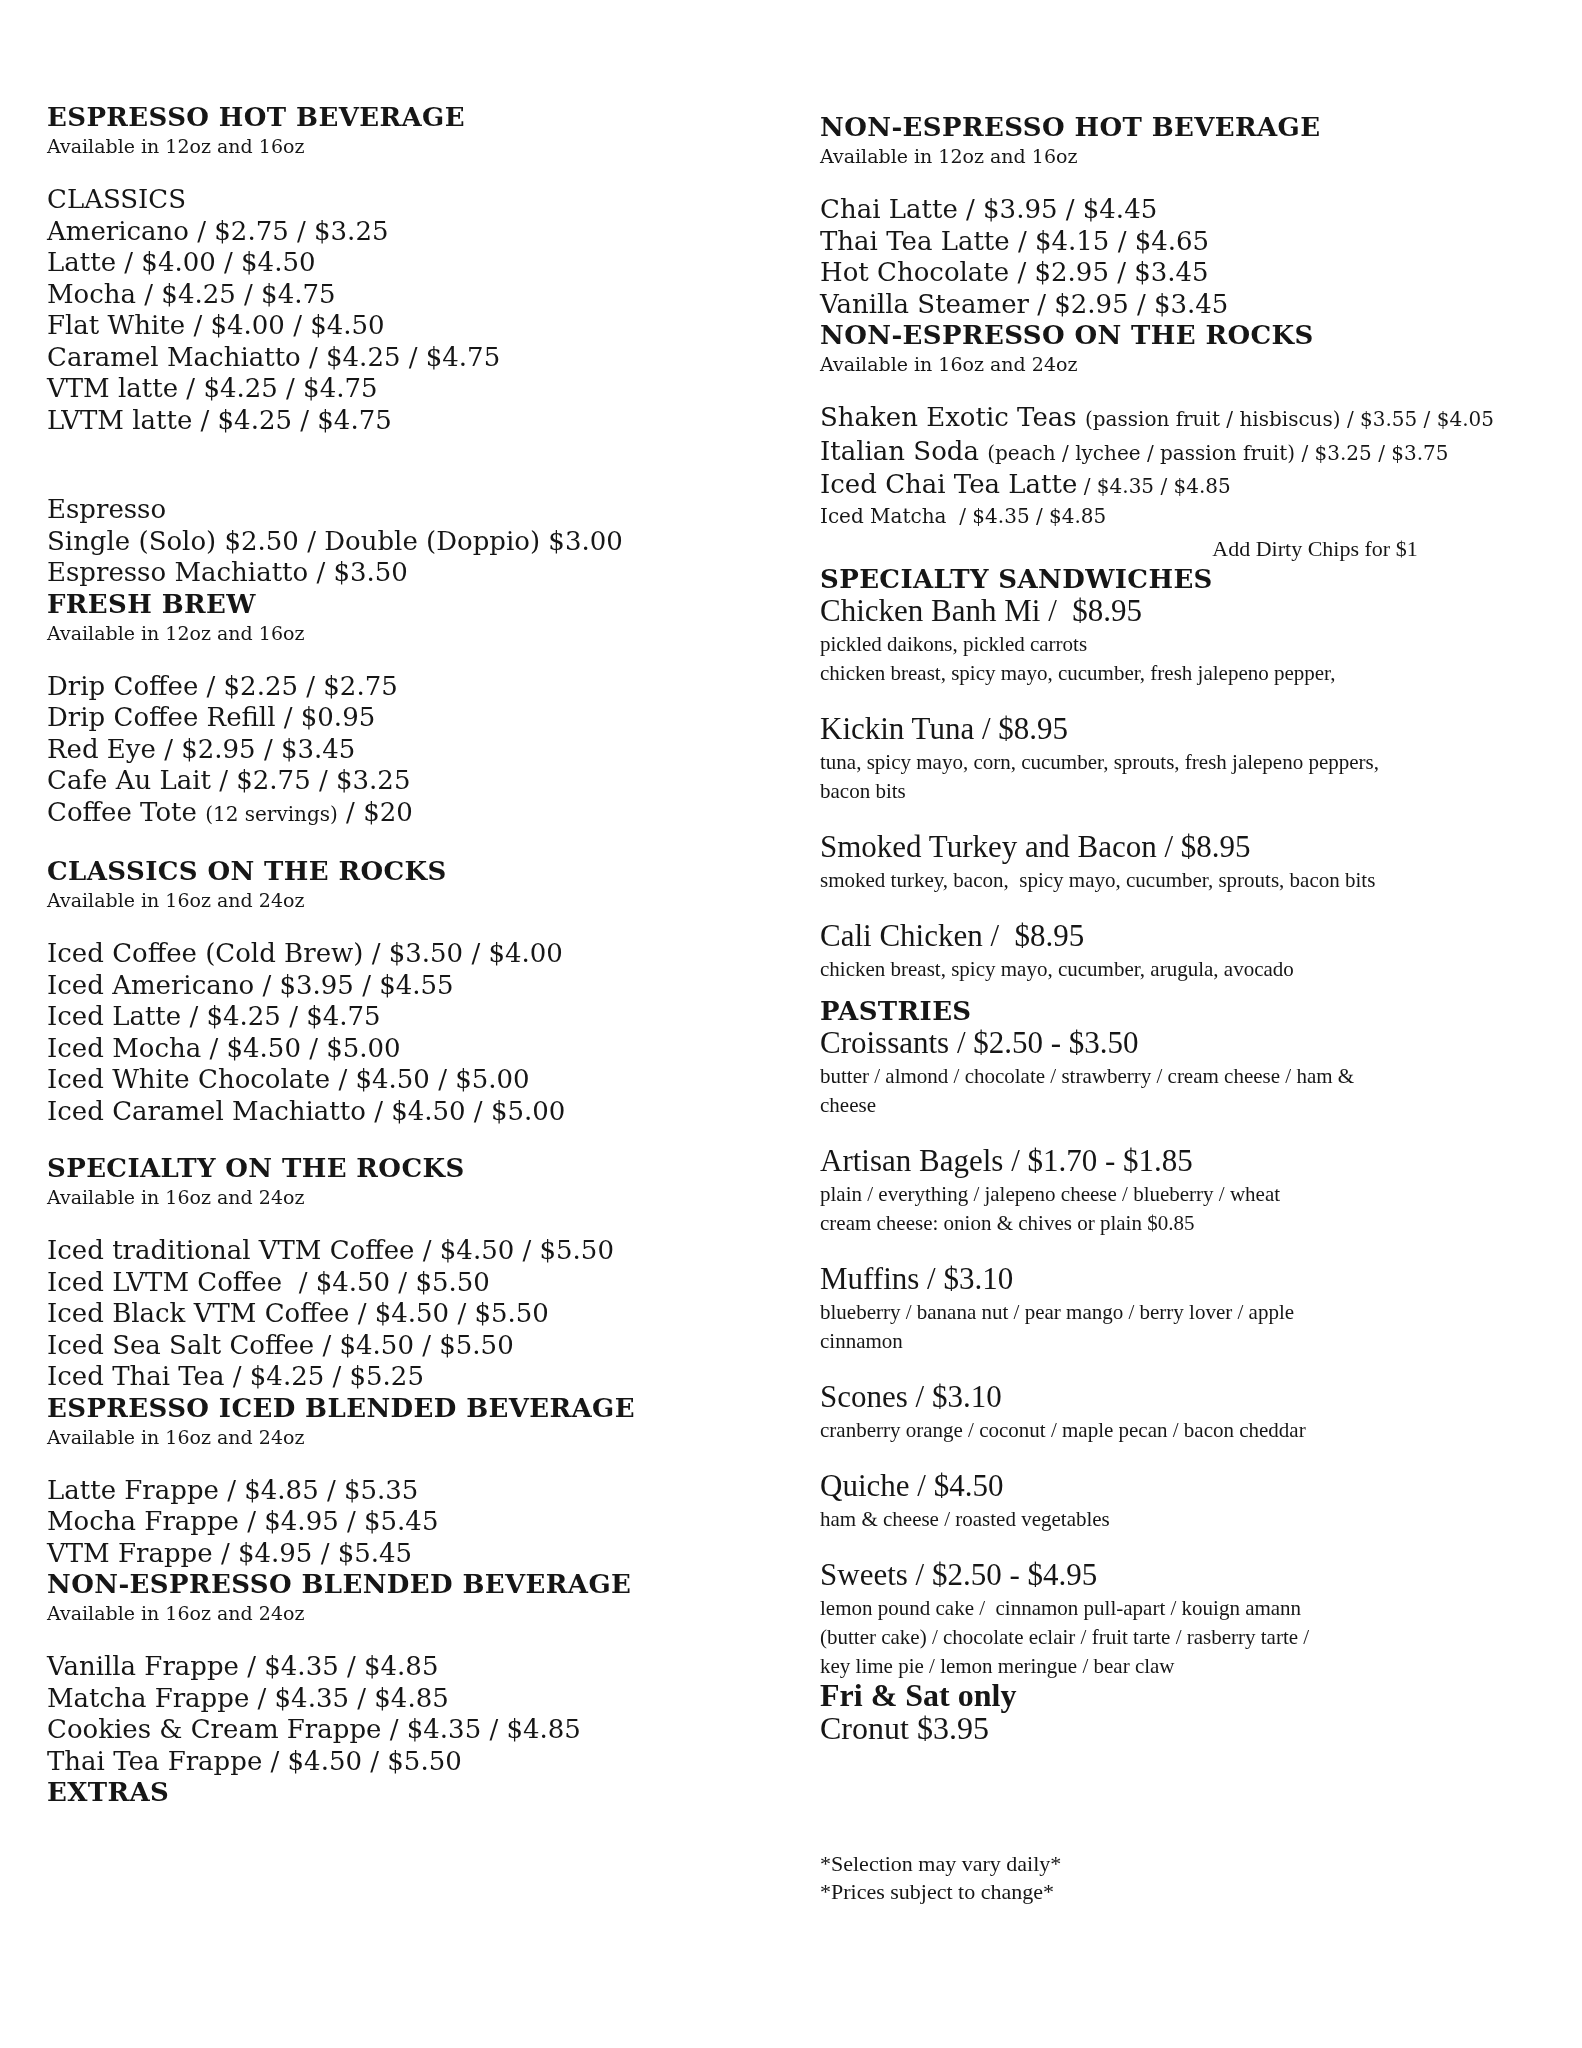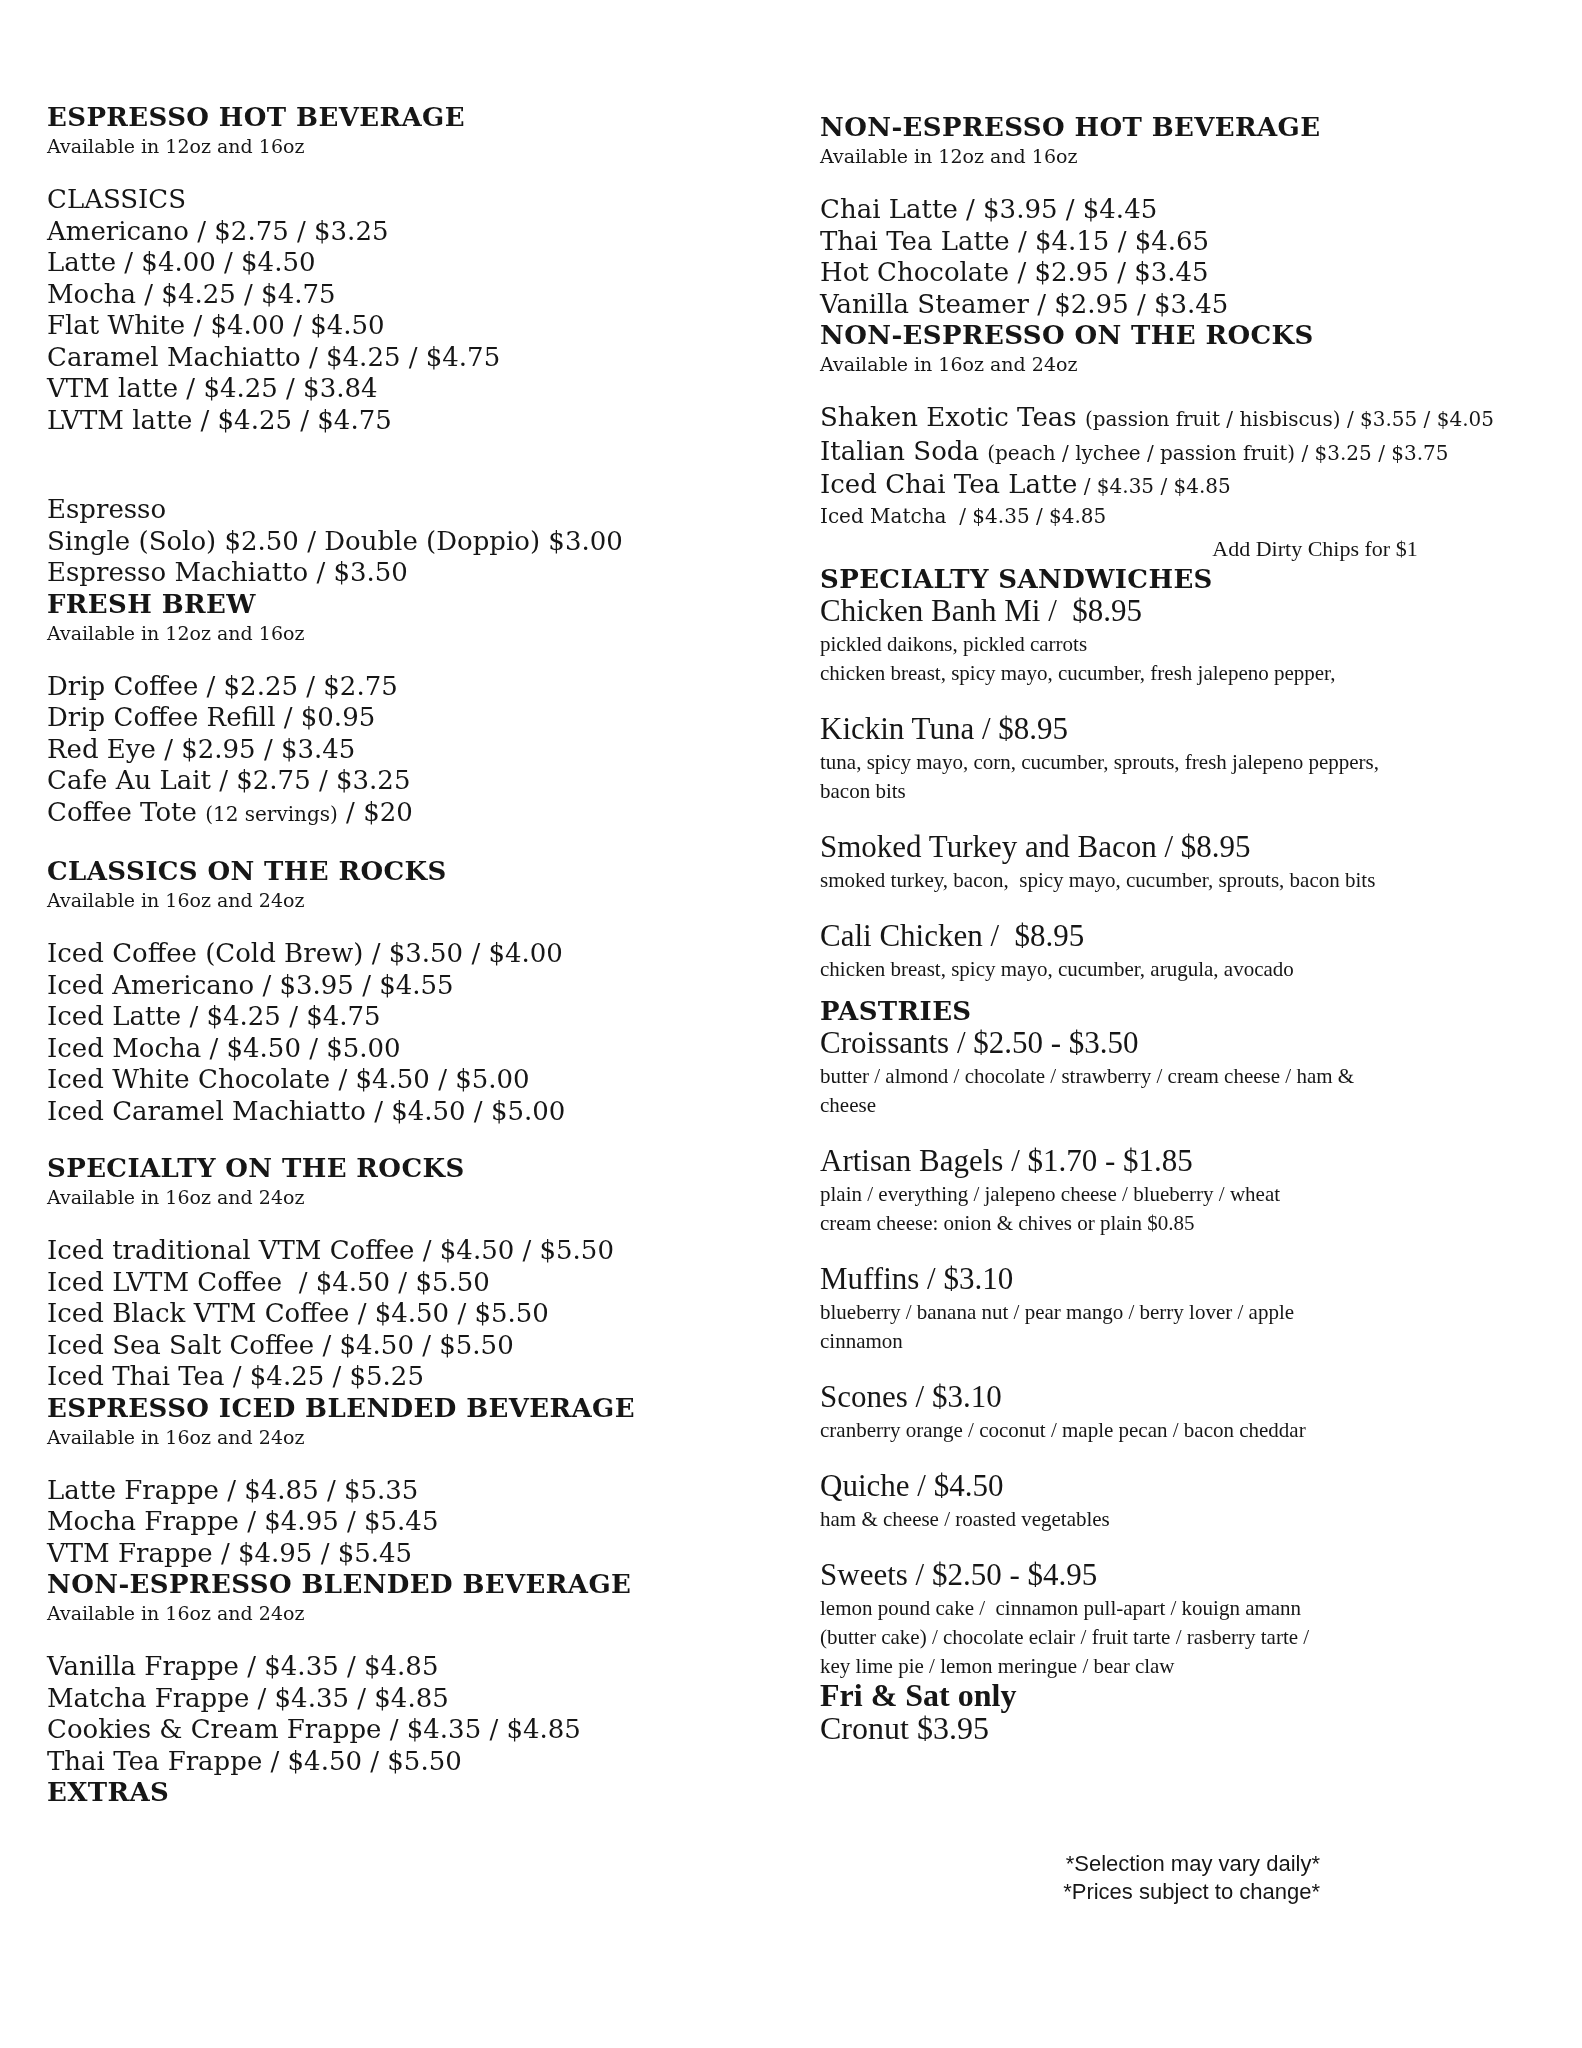--- a/index.html
+++ b/index.html
@@ -42,43 +42,43 @@
   }
   .note{
     font-family:"Liberation Serif", serif;
     font-size:22px;line-height:26px;margin-left:270px;white-space:pre-wrap;
   }
   .cond-lines .line{
     font-family:"Liberation Serif", serif;
     font-size:32px;line-height:33px;
   }
   .footer{
-    width:500px;text-align:right;
-    font-family:Liberation Sans, sans-serif;
+    width:500px;text-align:left;
+    font-family:Liberation Serif, serif;
     font-size:22px;line-height:28px;
   }
   .footer div{white-space:pre-wrap;}
 </style>
 </head>
 <body>
 
 <div class="page">
   <div class="col col-left">
       <div class="sec g-none">
         <div class="sec-title">ESPRESSO HOT BEVERAGE</div>
         <div class="sec-sub">Available in 12oz and 16oz</div>
       </div>
       <div class="lines g-md">
         <div class="line"><span>CLASSICS</span></div>
         <div class="line"><span>Americano / $2.75 / $3.25</span></div>
         <div class="line"><span>Latte / $4.00 / $4.50</span></div>
         <div class="line"><span>Mocha / $4.25 / $4.75</span></div>
         <div class="line"><span>Flat White / $4.00 / $4.50</span></div>
         <div class="line"><span>Caramel Machiatto / $4.25 / $4.75</span></div>
-        <div class="line"><span>VTM latte / $4.25 / $3.84</span></div>
+        <div class="line"><span>VTM latte / $4.25 / $4.75</span></div>
         <div class="line"><span>LVTM latte / $4.25 / $4.75</span></div>
       </div>
       <div class="lines g-xl">
         <div class="line"><span>Espresso</span></div>
         <div class="line"><span>Single (Solo) $2.50 / Double (Doppio) $3.00</span></div>
         <div class="line"><span>Espresso Machiatto / $3.50</span></div>
       </div>
       <div class="sec g-lg">
         <div class="sec-title">FRESH BREW</div>
         <div class="sec-sub">Available in 12oz and 16oz</div>

